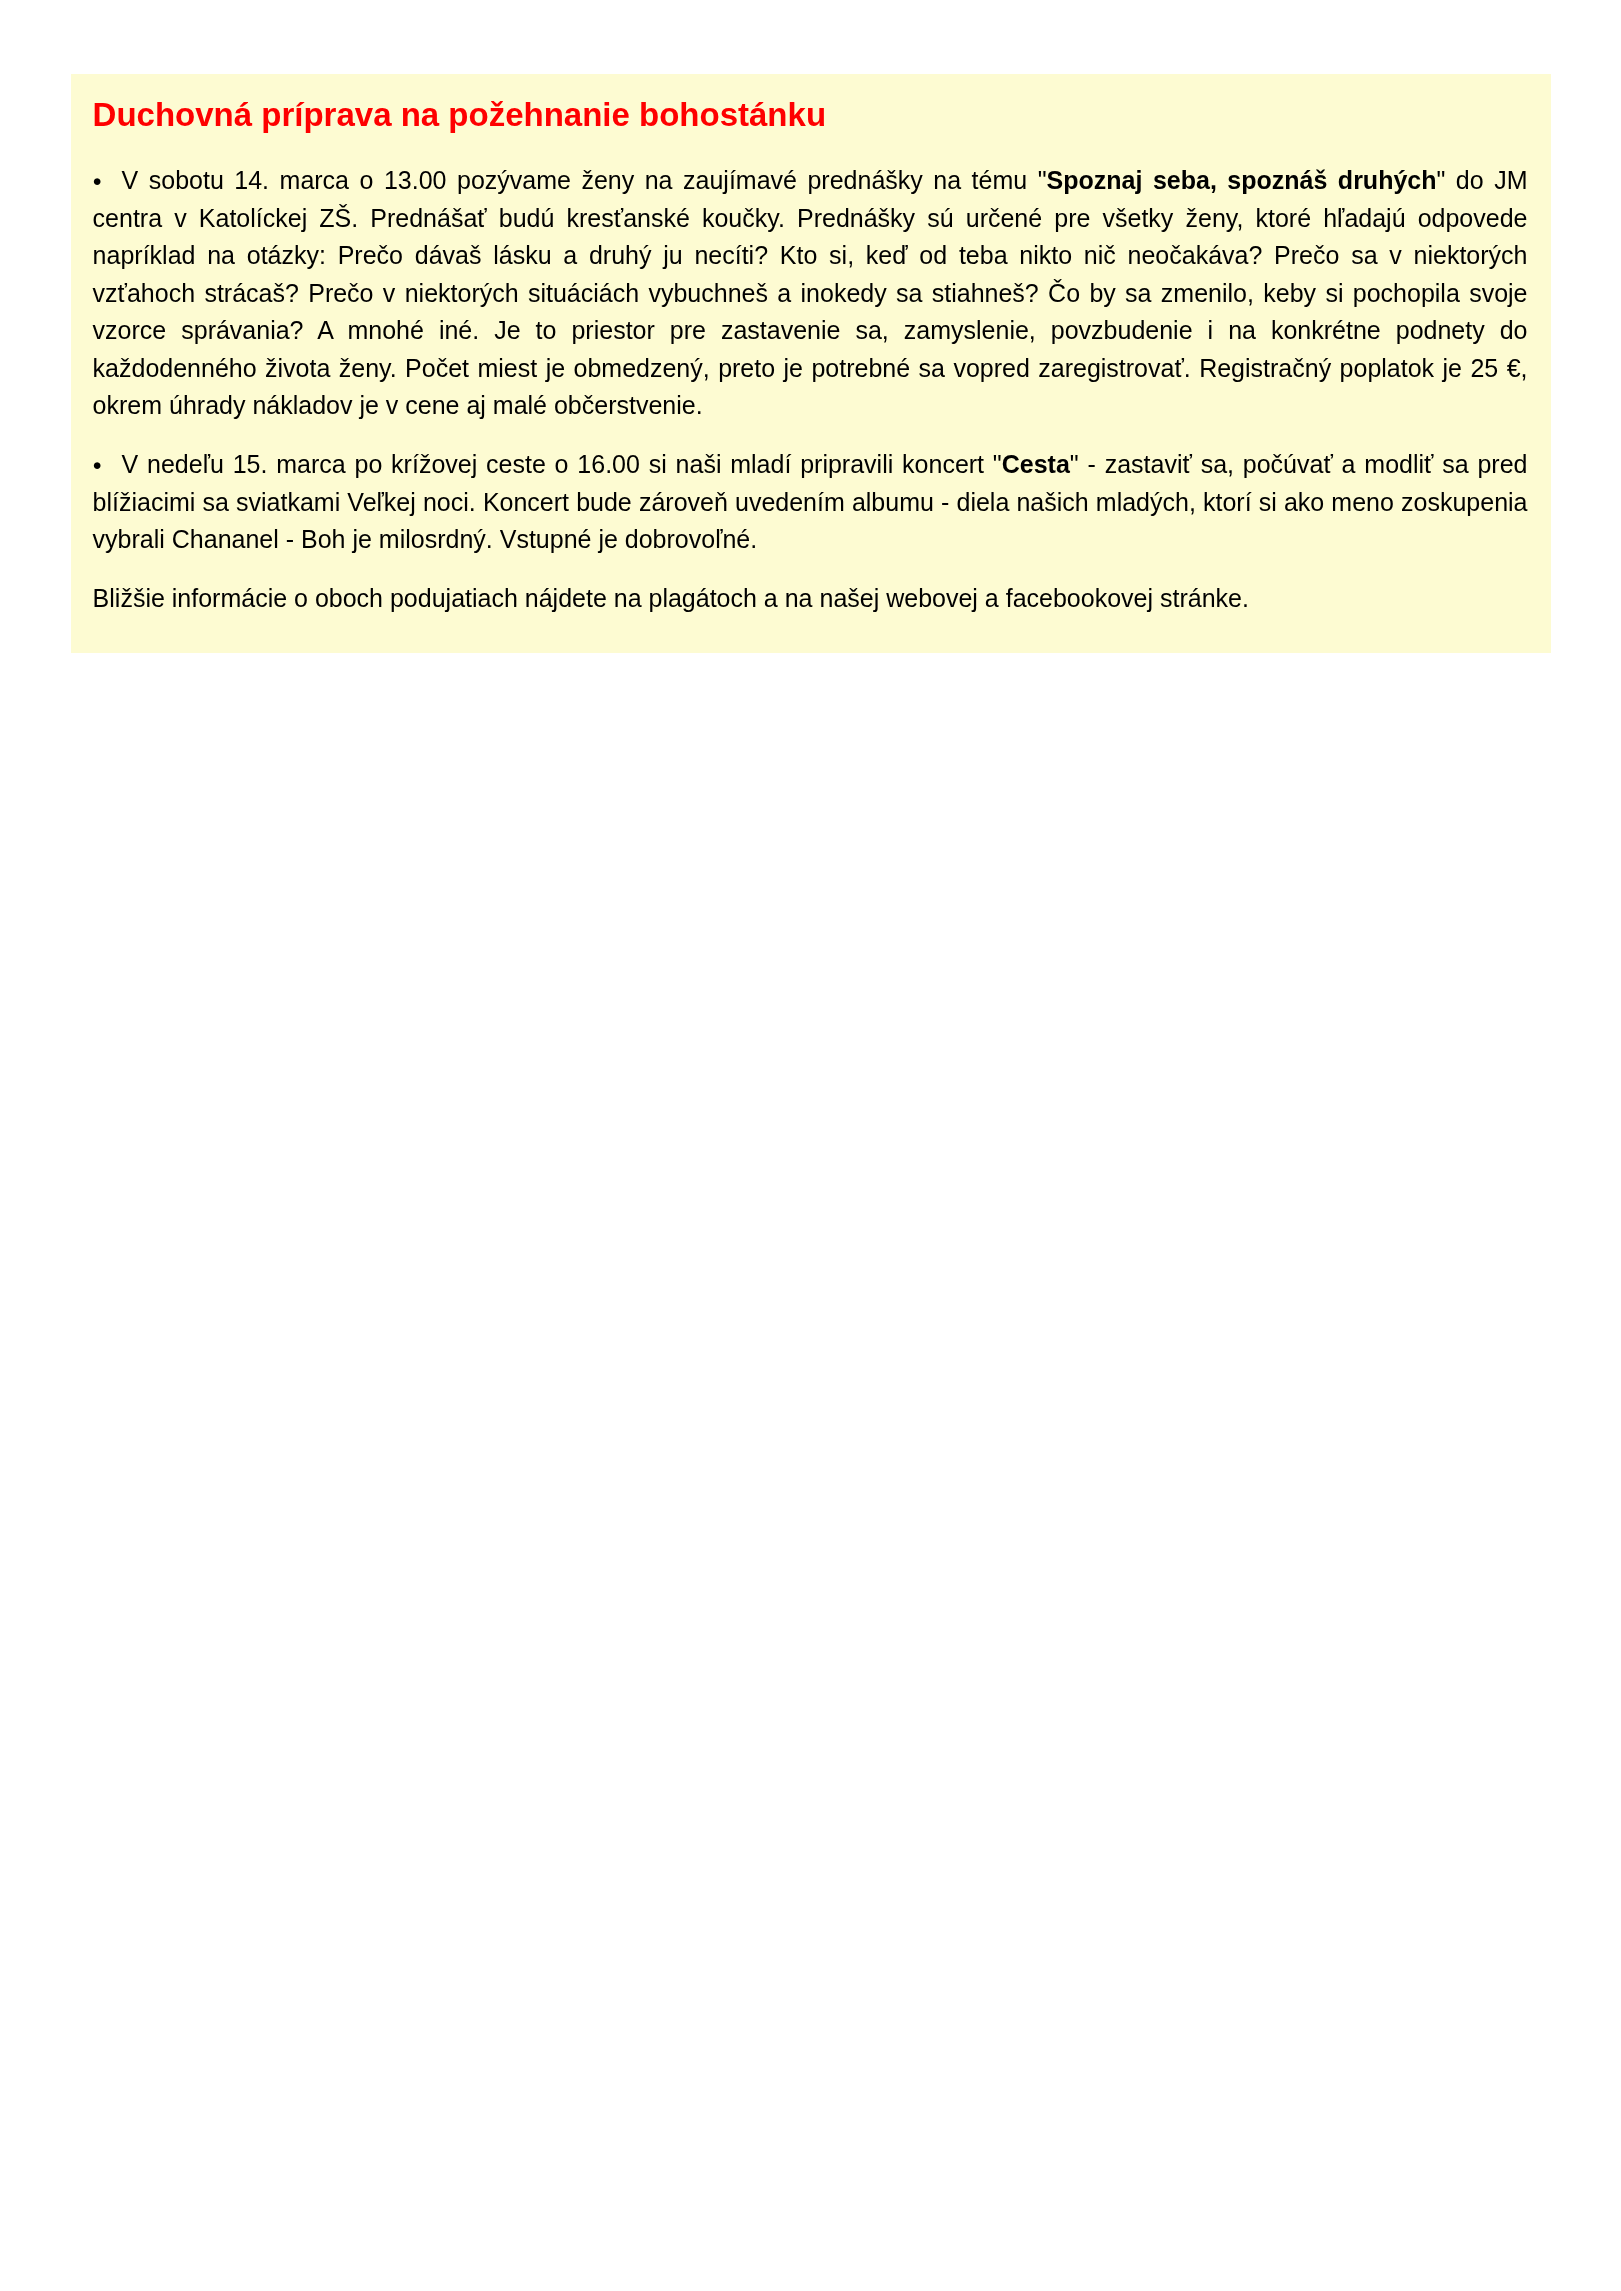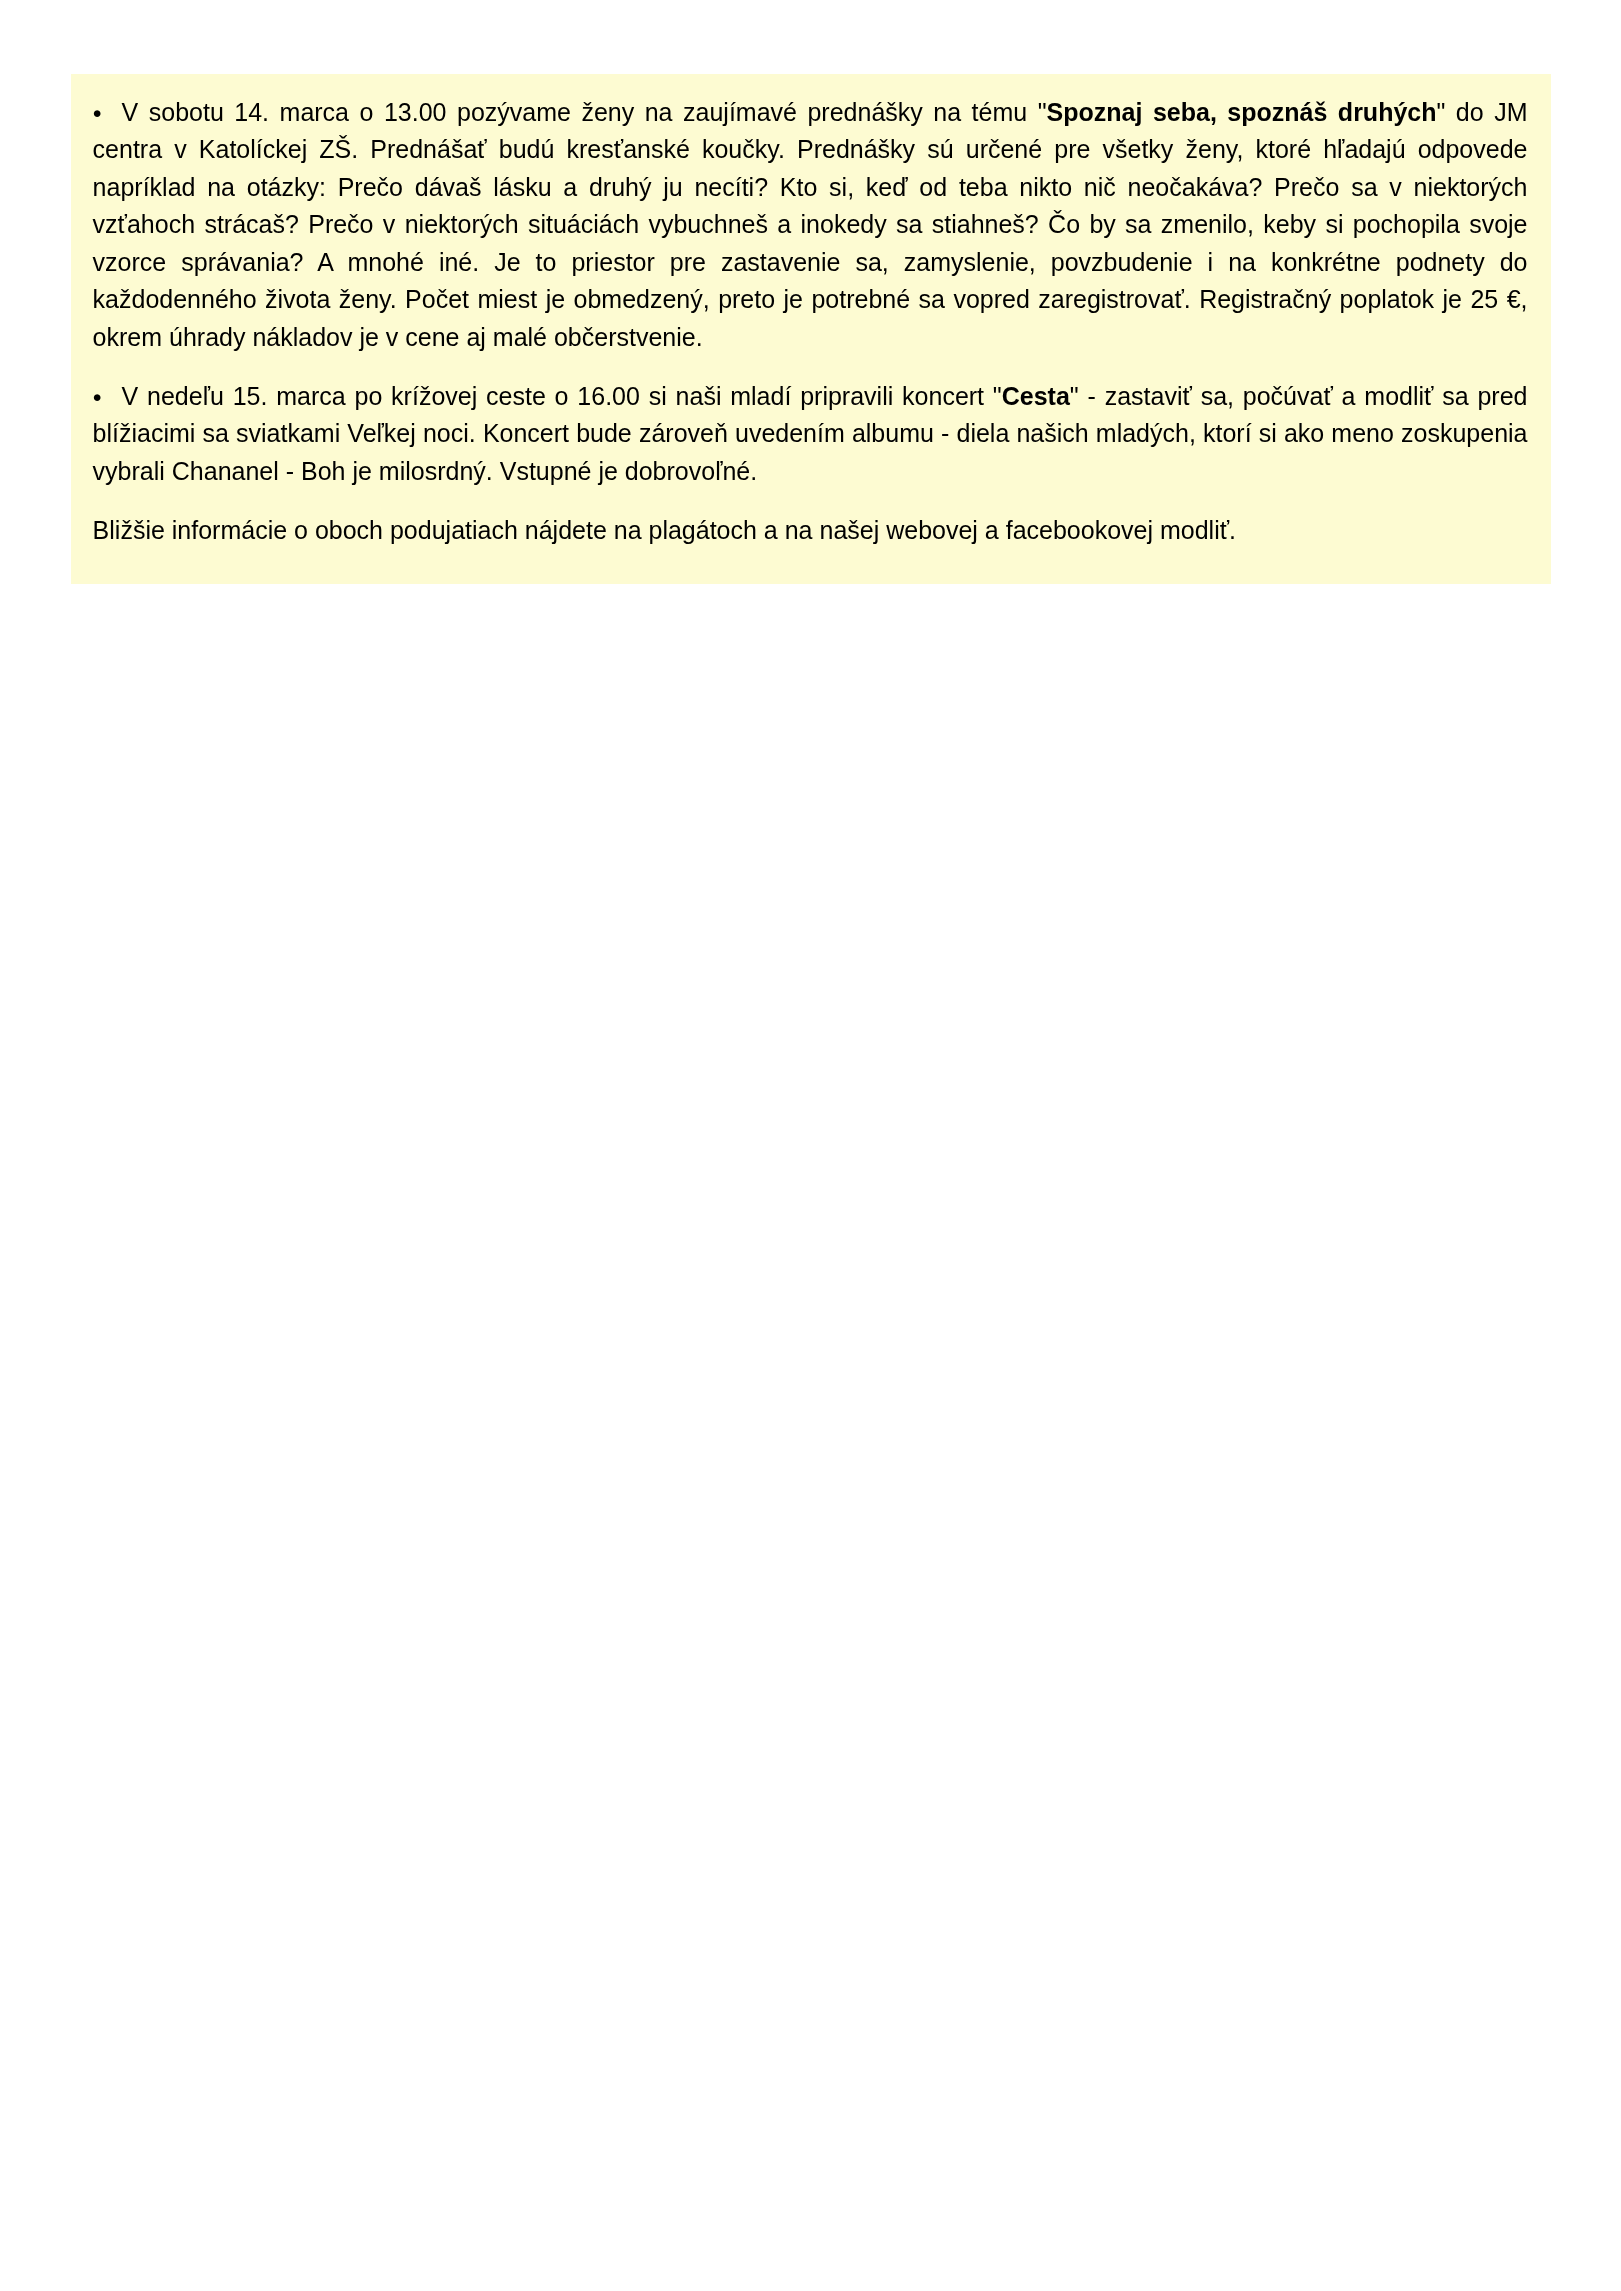--- a/index.html
+++ b/index.html
@@ -54,20 +54,21 @@
     transform: translateY(-2.9px);
     margin-right: 19.6px;
   }
   b { font-weight: bold; }
 </style>
 </head>
 <body style="background: rgb(255, 255, 255);">
 
 <div class="page">
   <div class="content-box">
+    <h1 class="heading">Duchovná príprava na požehnanie bohostánku</h1>
     <div>
         <p class="para"><span class="bullet">●</span><span>V sobotu 14. marca o 13.00 pozývame ženy na zaujímavé prednášky na tému "</span><b>Spoznaj seba, spoznáš druhých</b><span>" do JM centra v Katolíckej ZŠ. Prednášať budú kresťanské koučky. Prednášky sú určené pre všetky ženy, ktoré hľadajú odpovede napríklad na otázky: Prečo dávaš lásku a druhý ju necíti? Kto si, keď od teba nikto nič neočakáva? Prečo sa v niektorých vzťahoch strácaš? Prečo v niektorých situáciách vybuchneš a inokedy sa stiahneš? Čo by sa zmenilo, keby si pochopila svoje vzorce správania? A mnohé iné. Je to priestor pre zastavenie sa, zamyslenie, povzbudenie i na konkrétne podnety do každodenného života ženy. Počet miest je obmedzený, preto je potrebné sa vopred zaregistrovať. Registračný poplatok je 25 €, okrem úhrady nákladov je v cene aj malé občerstvenie.</span></p>
         <p class="para"><span class="bullet">●</span><span>V nedeľu 15. marca po krížovej ceste o 16.00 si naši mladí pripravili koncert "</span><b>Cesta</b><span>" - zastaviť sa, počúvať a modliť sa pred blížiacimi sa sviatkami Veľkej noci. Koncert bude zároveň uvedením albumu - diela našich mladých, ktorí si ako meno zoskupenia vybrali Chananel - Boh je milosrdný. Vstupné je dobrovoľné.</span></p>
-        <p class="para"><span>Bližšie informácie o oboch podujatiach nájdete na plagátoch a na našej webovej a facebookovej modliť.</span></p>
+        <p class="para"><span>Bližšie informácie o oboch podujatiach nájdete na plagátoch a na našej webovej a facebookovej stránke.</span></p>
       </div>
   </div>
 </div>
 
 
 </body></html>

